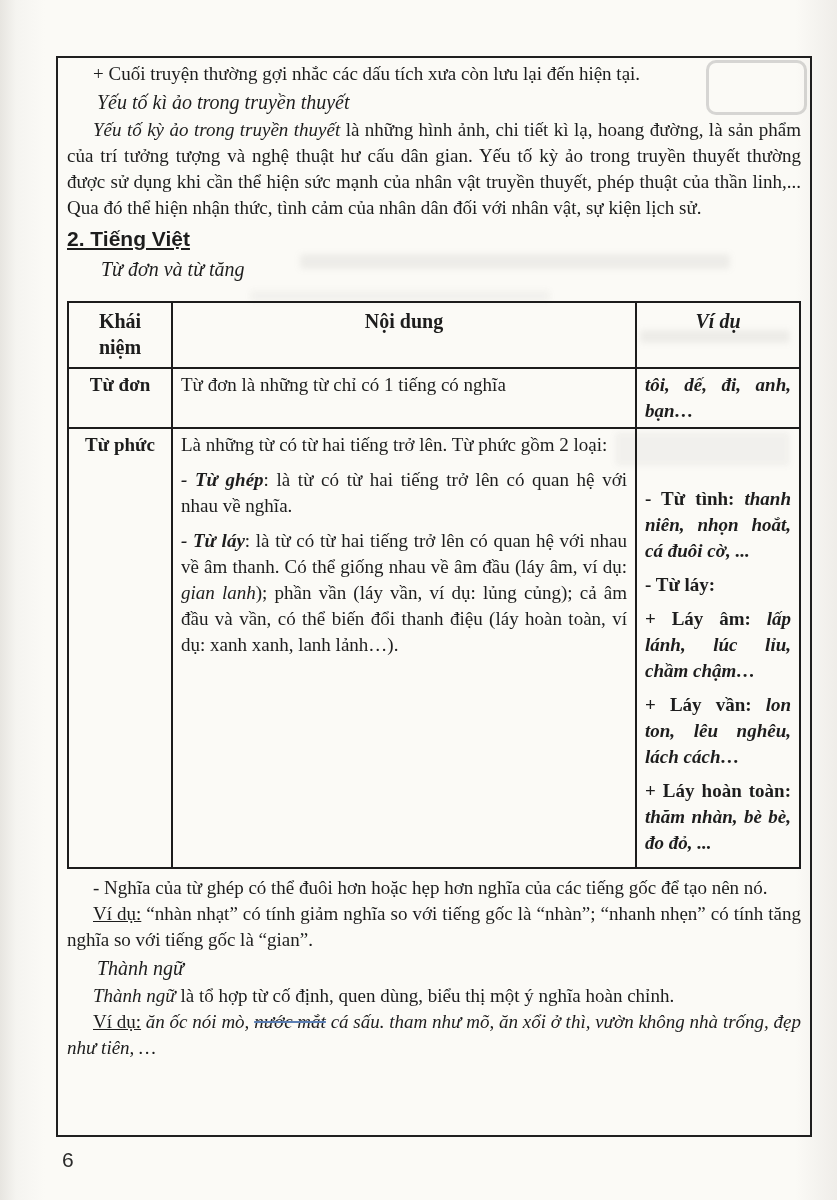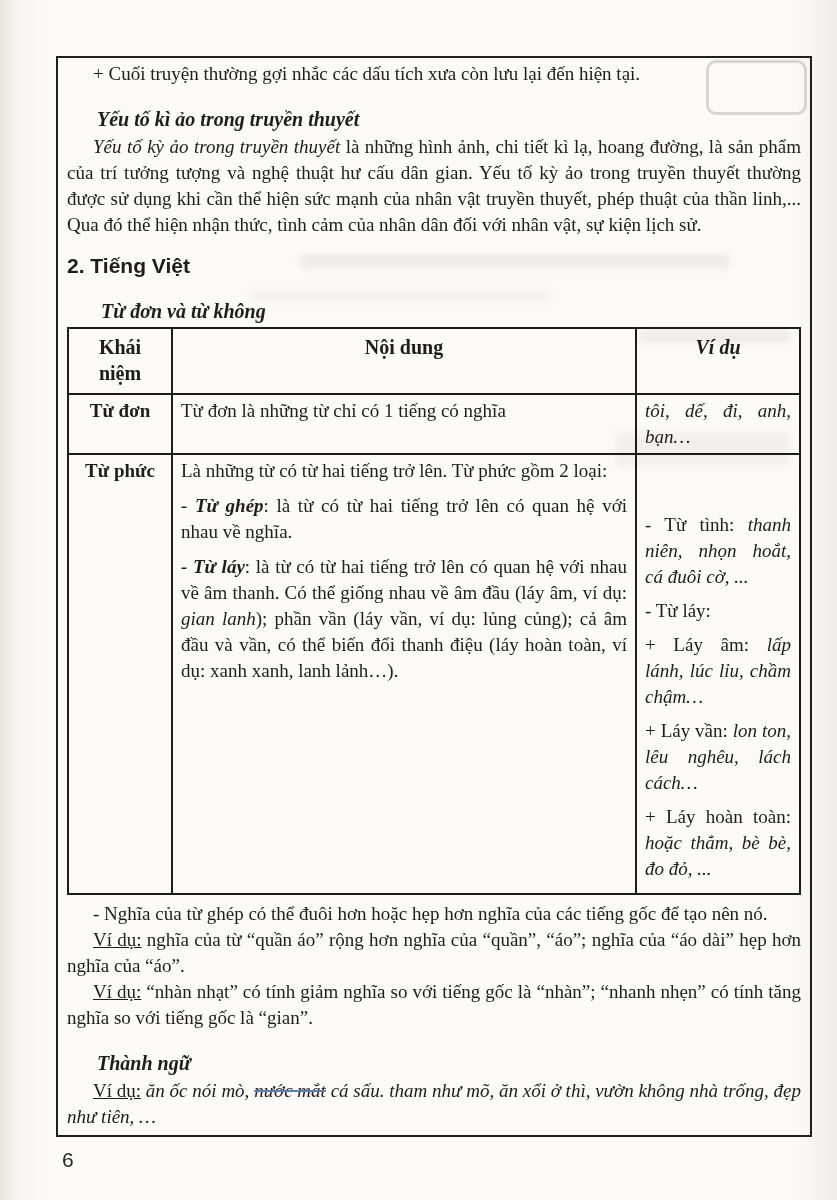--- a/index.html
+++ b/index.html
@@ -23,42 +23,43 @@
   }
   .para {
     font-size: 19px;
     line-height: 26px;
     margin: 0;
     text-align: justify;
   }
   .ti { text-indent: 26px; }
   .subheading {
     font-size: 20px;
-    font-weight: bold;
+    font-weight: normal;
     font-style: italic;
-    margin: 19px 0 2px 30px;
+    margin: 2px 0 2px 30px;
     line-height: 26px;
   }
   .section-title {
     font-family: "Liberation Sans", sans-serif;
     font-size: 21px;
     font-weight: bold;
-    margin: 14px 0 4px 0;
+    margin: 4px 0 4px 0;
     line-height: 27px;
+    text-decoration: underline;
   }
   .u { text-decoration: underline; }
   .strike {
     text-decoration: line-through;
     text-decoration-color: #5b7fb5;
     text-decoration-thickness: 2px;
   }
   table.word-table {
     width: 100%;
     border-collapse: collapse;
-    margin-top: 3px;
+    margin-top: 19px;
     table-layout: fixed;
   }
   table.word-table th, table.word-table td {
     border: 2px solid #1c1c1c;
     vertical-align: top;
     font-size: 19px;
     line-height: 26px;
     padding: 3px 8px;
   }
   table.word-table { border: 2.5px solid #1c1c1c; }
@@ -73,21 +74,21 @@
     height: 56px;
   }
   td.concept-cell {
     font-weight: bold;
     text-align: center;
     border-radius: 11px;
   }
   td.concept-mid { vertical-align: middle; }
   td.content-cell p { margin: 0 0 9px 0; text-align: justify; }
   td.content-cell p:last-child { margin-bottom: 0; }
-  td.example-cell { text-align: justify; }
+  td.example-cell { text-align: justify; font-weight: bold; }
   td.example-cell .ex-pad { padding-top: 54px; }
   td.example-cell p { margin: 0 0 8px 0; }
   .notes-block { margin-top: 6px; }
   .page-number {
     position: absolute;
     left: 62px; top: 1148px;
     font-family: "Liberation Sans", sans-serif;
     font-size: 21px;
     color: #2a2a2a;
   }
@@ -124,21 +125,21 @@
   <div class="frame">
 
     <p class="para ti"><span>+ Cuối truyện thường gợi nhắc các dấu tích xưa còn lưu lại đến hiện tại.</span></p>
 
     <h3 class="subheading">Yếu tố kì ảo trong truyền thuyết</h3>
 
     <p class="para ti"><i>Yếu tố kỳ ảo trong truyền thuyết</i><span> là những hình ảnh, chi tiết kì lạ, hoang đường, là sản phẩm của trí tưởng tượng và nghệ thuật hư cấu dân gian. Yếu tố kỳ ảo trong truyền thuyết thường được sử dụng khi cần thể hiện sức mạnh của nhân vật truyền thuyết, phép thuật của thần linh,... Qua đó thể hiện nhận thức, tình cảm của nhân dân đối với nhân vật, sự kiện lịch sử.</span></p>
 
     <h2 class="section-title">2. Tiếng Việt</h2>
 
-    <h3 class="subheading" style="margin-left:34px">Từ đơn và từ không</h3>
+    <h3 class="subheading" style="margin-left:34px">Từ đơn và từ tăng</h3>
 
     <table class="word-table">
       <thead>
         <tr>
           <th class="col-concept">Khái niệm</th>
           <th class="col-content">Nội dung</th>
           <th class="col-example">Ví dụ</th>
         </tr>
       </thead>
       <tbody>
@@ -153,33 +154,33 @@
             <p><span>Là những từ có từ hai tiếng trở lên. Từ phức gồm 2 loại:</span></p>
             <p><b><i>- Từ ghép</i></b><span>: là từ có từ hai tiếng trở lên có quan hệ với nhau về nghĩa.</span></p>
             <p><b><i>- Từ láy</i></b><span>: là từ có từ hai tiếng trở lên có quan hệ với nhau về âm thanh. Có thể giống nhau về âm đầu (láy âm, ví dụ: </span><i>gian lanh</i><span>); phần vần (láy vần, ví dụ: lủng củng); cả âm đầu và vần, có thể biến đổi thanh điệu (láy hoàn toàn, ví dụ: xanh xanh, lanh lảnh…).</span></p>
           </td>
           <td class="example-cell">
             <div class="ex-pad">
               <p><span>- Từ tình:</span><i> thanh niên, nhọn hoắt, cá đuôi cờ, ...</i></p>
               <p><span>- Từ láy:</span></p>
               <p><span>+ Láy âm:</span><i> lấp lánh, lúc lỉu, chầm chậm…</i></p>
               <p><span>+ Láy vần:</span><i> lon ton, lêu nghêu, lách cách…</i></p>
-              <p><span>+ Láy hoàn toàn:</span><i> hoặc thẳm, bè bè, đo đỏ, ...</i></p>
+              <p><span>+ Láy hoàn toàn:</span><i> thăm nhàn, bè bè, đo đỏ, ...</i></p>
             </div>
           </td>
         </tr>
       </tbody>
     </table>
 
     <div class="notes-block">
       <p class="para ti"><span>- Nghĩa của từ ghép có thể đuôi hơn hoặc hẹp hơn nghĩa của các tiếng gốc để tạo nên nó.</span></p>
-      <p class="para ti"><span class="u">Ví dụ:</span><span> nghĩa của từ “quần áo” rộng hơn nghĩa của “quần”, “áo”; nghĩa của “áo dài” hẹp hơn nghĩa của “áo”.</span></p>
       <p class="para ti"><span class="u">Ví dụ:</span><span> “nhàn nhạt” có tính giảm nghĩa so với tiếng gốc là “nhàn”; “nhanh nhẹn” có tính tăng nghĩa so với tiếng gốc là “gian”.</span></p>
 
       <h3 class="subheading">Thành ngữ</h3>
+      <p class="para ti"><i>Thành ngữ</i><span> là tổ hợp từ cố định, quen dùng, biểu thị một ý nghĩa hoàn chỉnh.</span></p>
       <p class="para ti"><span class="u">Ví dụ:</span><i> ăn ốc nói mò, </i><i class="strike">nước mắt</i><i> cá sấu. tham như mõ, ăn xổi ở thì, vườn không nhà trống, đẹp như tiên, …</i></p>
     </div>
 
   </div>
 
   <div class="page-number">6</div>
 
 </div>
 
 </body></html>

